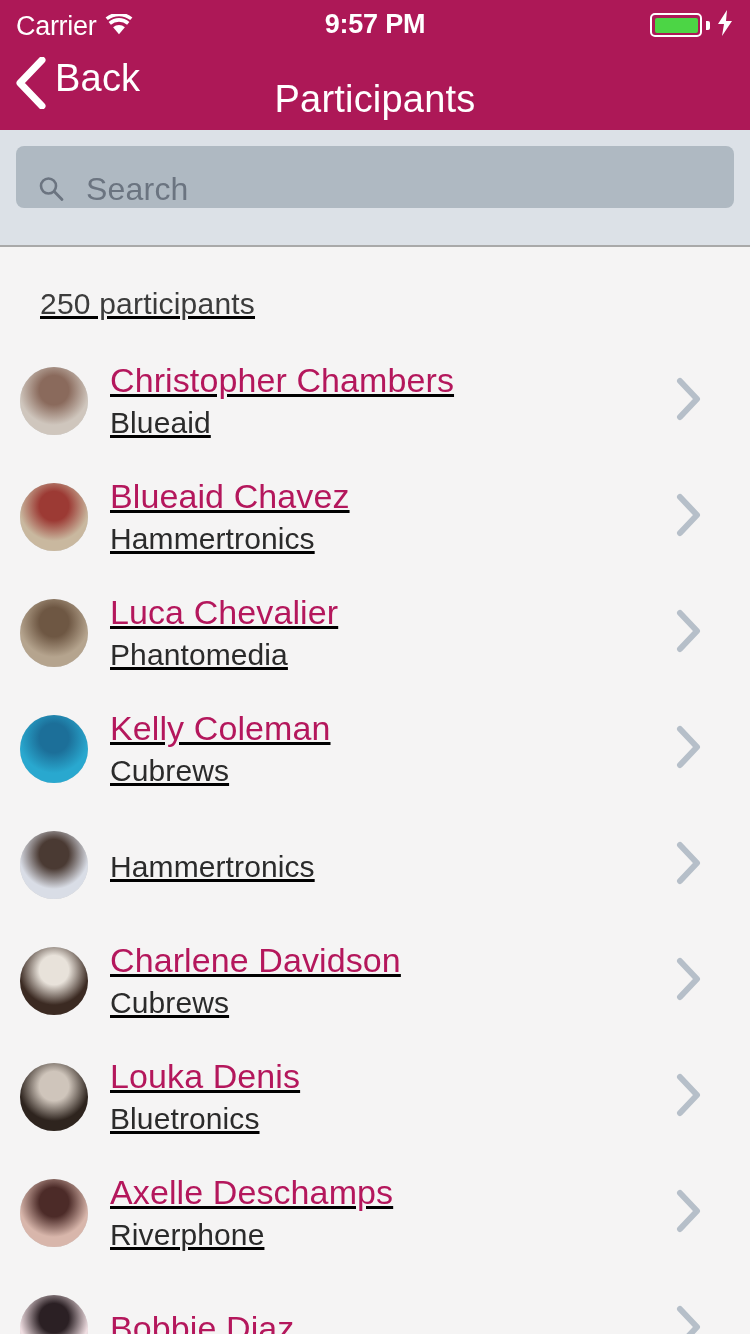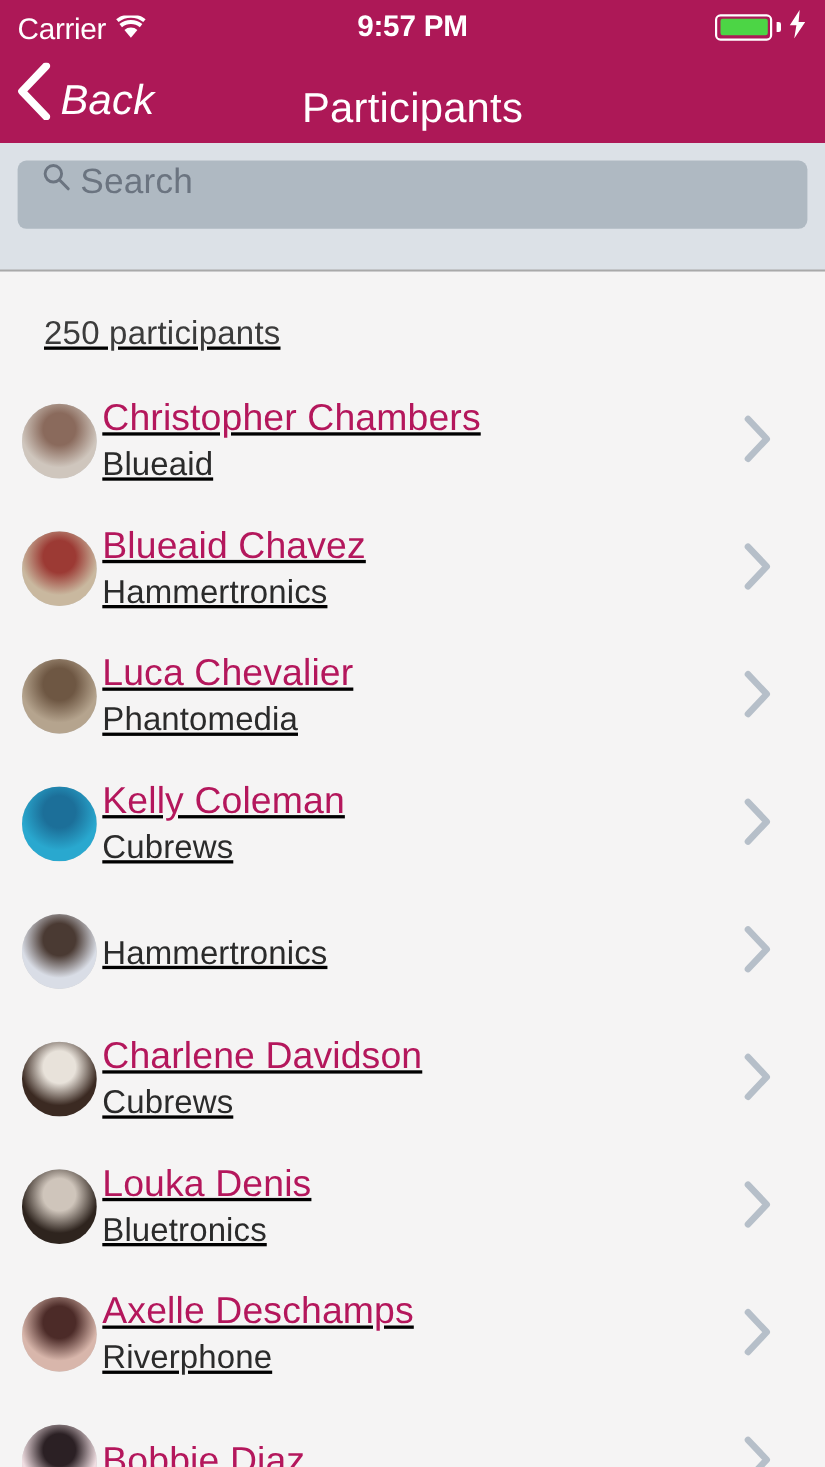--- a/index.html
+++ b/index.html
@@ -36,39 +36,39 @@
     align-self:center; margin-left:1px;
   }
   .bolt { margin-left:3px; }
 
   
   .navbar {
     height:90px; background:#AD1857; color:#fff;
     display:flex; align-items:center; position:relative;
   }
   .back-btn {
-    display:flex; align-items:flex-end; gap:9px;
-    padding-left:14px; cursor:pointer; z-index:2;font-style:italic;
+    display:flex; align-items:flex-start; gap:9px;
+    padding-left:14px; cursor:pointer; z-index:2;
   }
   .back-label { font-size:38px; font-weight:300; letter-spacing:0.2px; }
   .nav-title {
     position:absolute; left:0; right:0; text-align:center;
     font-size:38px; font-weight:300; letter-spacing:0.2px;
     pointer-events:none;
     margin-top:29px;
   }
 
   
   .search-wrap {
     background:#DCE1E7; padding:16px; border-bottom:2px solid #A9A9A9;
     height:117px;
   }
   .search-field {
     height:62px; background:#AFB9C2; border-radius:8px;
-    display:flex; align-items:flex-start; padding:0 20px; gap:7px;
+    display:flex; align-items:flex-end; padding:0 20px; gap:20px;
     cursor:text;
   }
   .search-placeholder {
     font-size:32px; color:#6B7480; font-weight:300; letter-spacing:0.2px;
   }
 
   
   .list-area { background:#F5F4F4; height:1087px; overflow:hidden; position:relative;text-decoration:underline; }
   .count-row {
     padding:40px 0 0 40px; font-size:30px; color:#3C3C3C;
@@ -78,21 +78,21 @@
   .row {
     height:116px; display:flex; align-items:center;
     padding:0 20px 0 20px; cursor:pointer; position:relative;
   }
   .avatar {
     width:68px; height:68px; border-radius:50%;
     flex:0 0 68px; overflow:hidden; position:relative;
     background:#cfcfcf;
   }
   .avatar .face { position:absolute; inset:0; }
-  .row-text { margin-left:5px; flex:1 1 auto; min-width:0; }
+  .row-text { margin-left:22px; flex:1 1 auto; min-width:0; }
   .row-name {
     font-size:34px; color:#B4175C; font-weight:400;
     letter-spacing:0.1px; line-height:1.18; white-space:nowrap;
   }
   .row-org {
     font-size:30px; color:#2B2B2B; font-weight:300;
     letter-spacing:0.1px; line-height:1.3; margin-top:2px; white-space:nowrap;
   }
   .chev { flex:0 0 auto; margin-right:28px; }
 </style>

